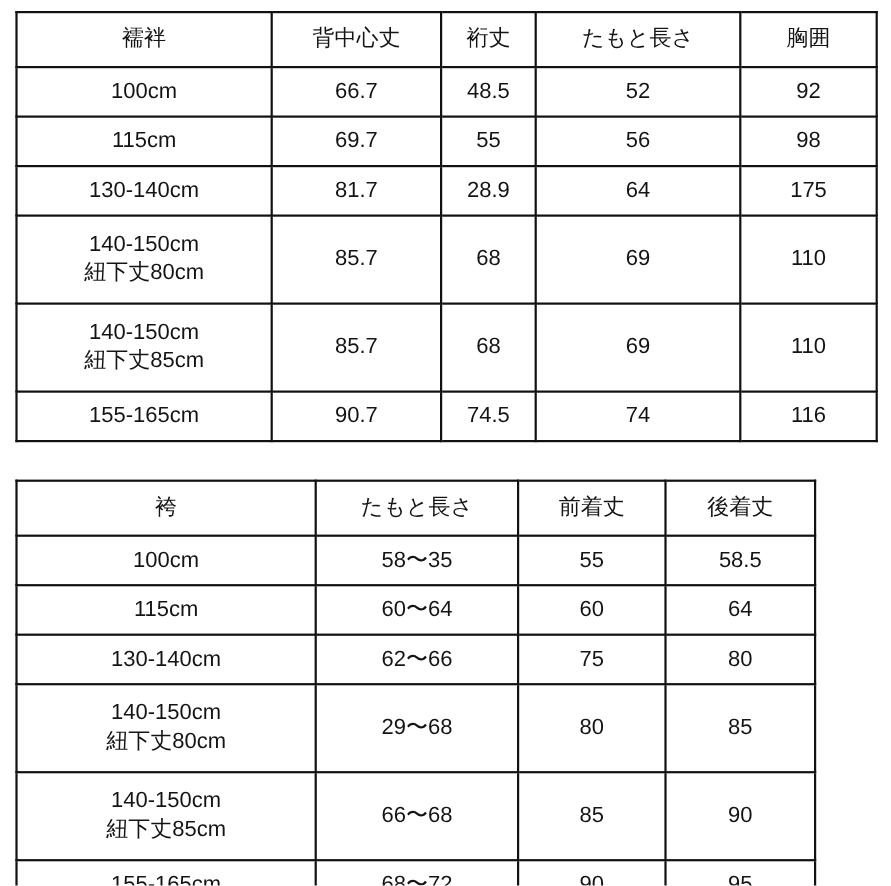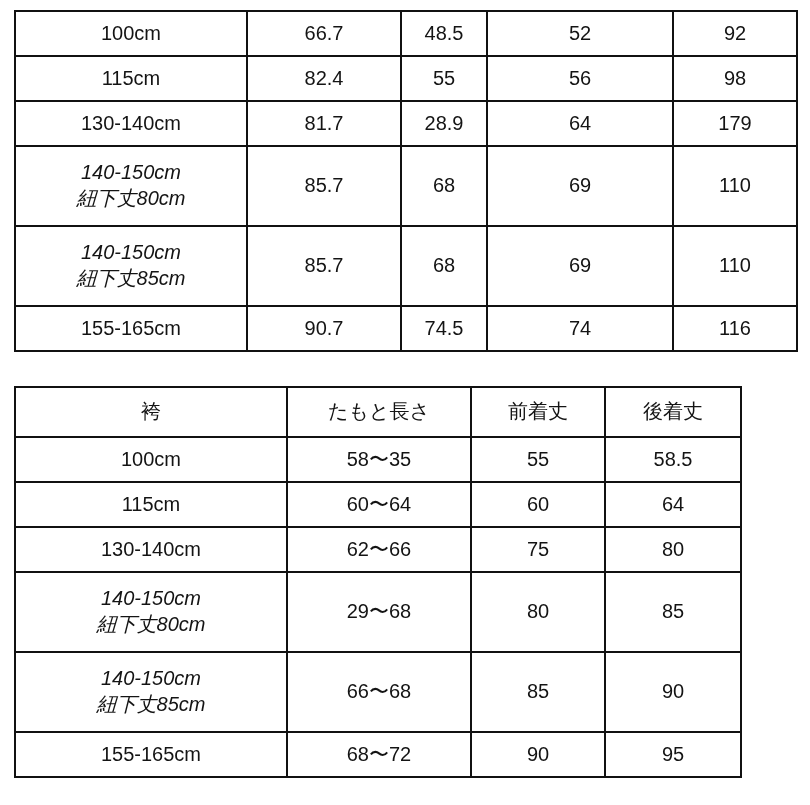--- a/index.html
+++ b/index.html
@@ -65,60 +65,66 @@
 
   #table-hakama tr.header-row td { height: 48px; }
   #table-hakama tr.r-single td { height: 43px; }
   #table-hakama tr.r-double td { height: 78px; }
 
   .spacer-gap {
     height: 34px;
   }
   .two-line {
     display: block;
-    font-style: italic;
   }
   .two-line span {
     display: block;
   }
 </style>
 </head>
 <body>
 
 <div class="page">
 
   <table id="table-juban" class="size-table">
     <colgroup>
       <col class="c0">
         <col class="c1">
         <col class="c2">
         <col class="c3">
         <col class="c4">
     </colgroup>
     <tbody>
+      <tr class="header-row">
+        <td>襦袢</td>
+        <td>背中心丈</td>
+        <td>裄丈</td>
+        <td>たもと長さ</td>
+        <td>胸囲</td>
+      </tr>
       <tr class="r-single">
         <td>100cm</td>
         <td>66.7</td>
         <td>48.5</td>
         <td>52</td>
         <td>92</td>
       </tr>
       <tr class="r-single">
         <td>115cm</td>
-        <td>82.4</td>
+        <td>69.7</td>
         <td>55</td>
         <td>56</td>
         <td>98</td>
       </tr>
       <tr class="r-single">
         <td>130-140cm</td>
         <td>81.7</td>
         <td>28.9</td>
         <td>64</td>
-        <td>179</td>
+        <td>175</td>
       </tr>
       <tr class="r-double">
         <td>
           <span class="two-line">
             <span>140-150cm</span>
             <span>紐下丈80cm</span>
           </span>
         </td>
         <td>85.7</td>
         <td>68</td>

